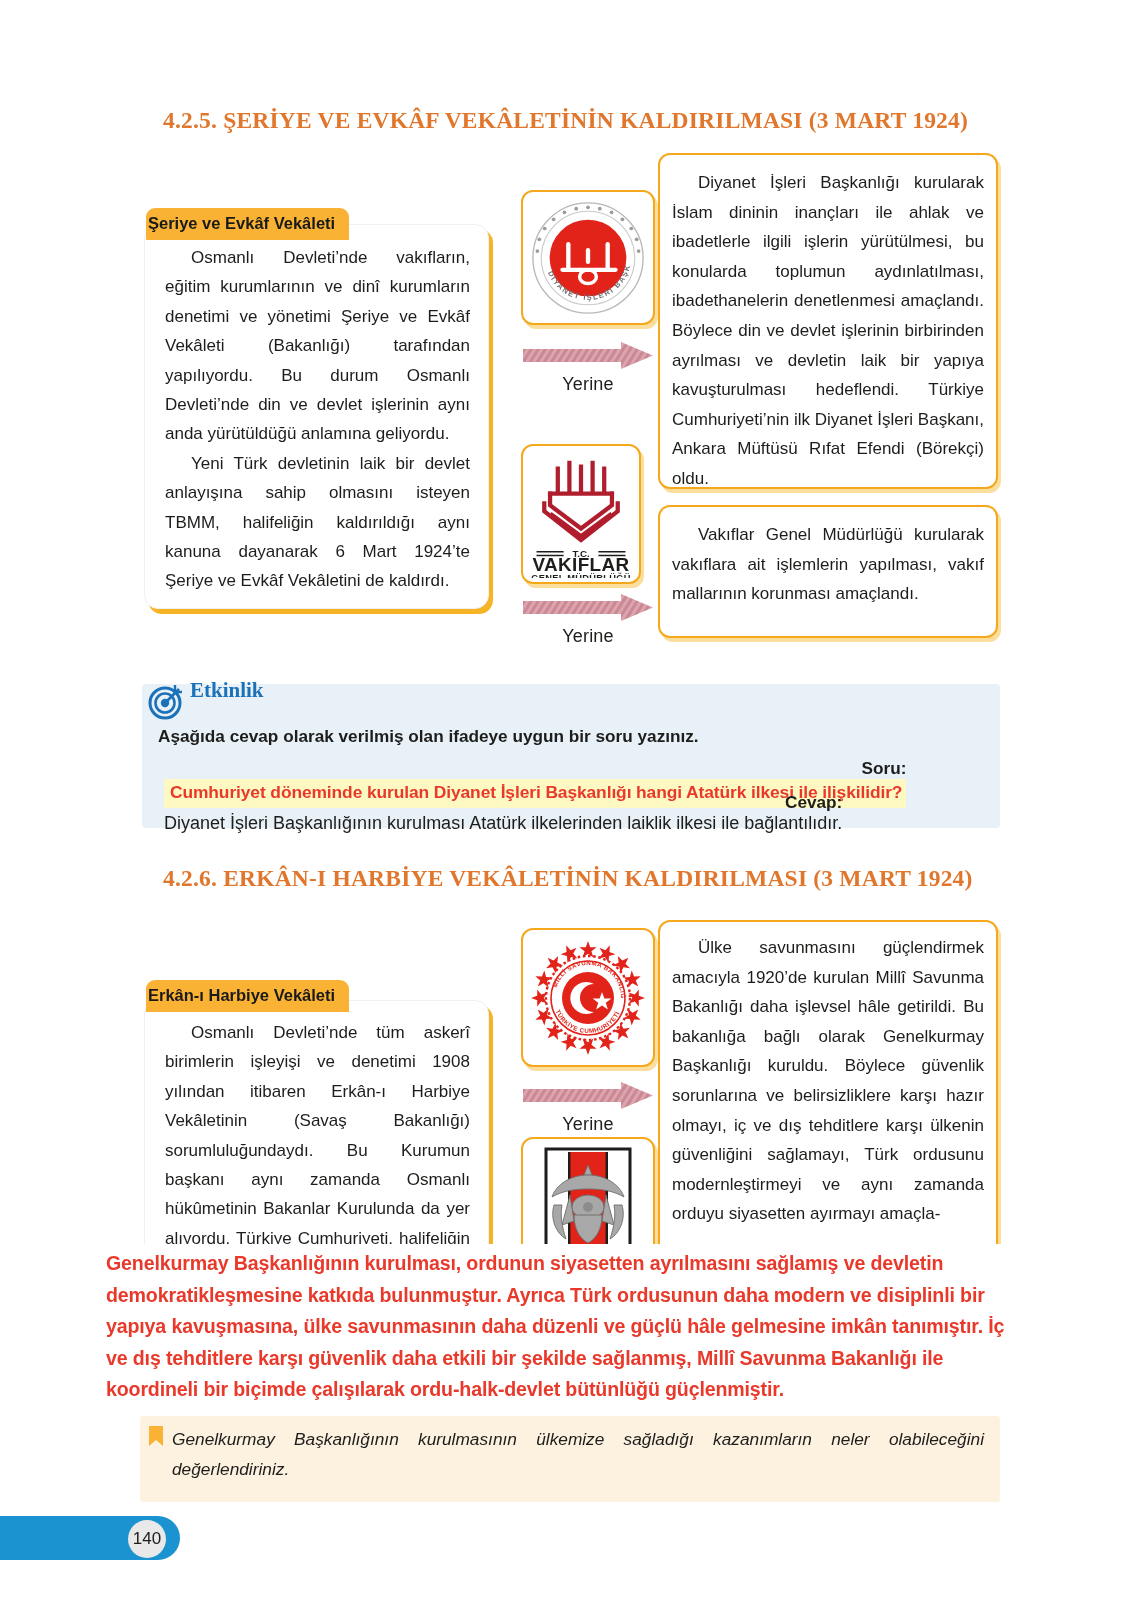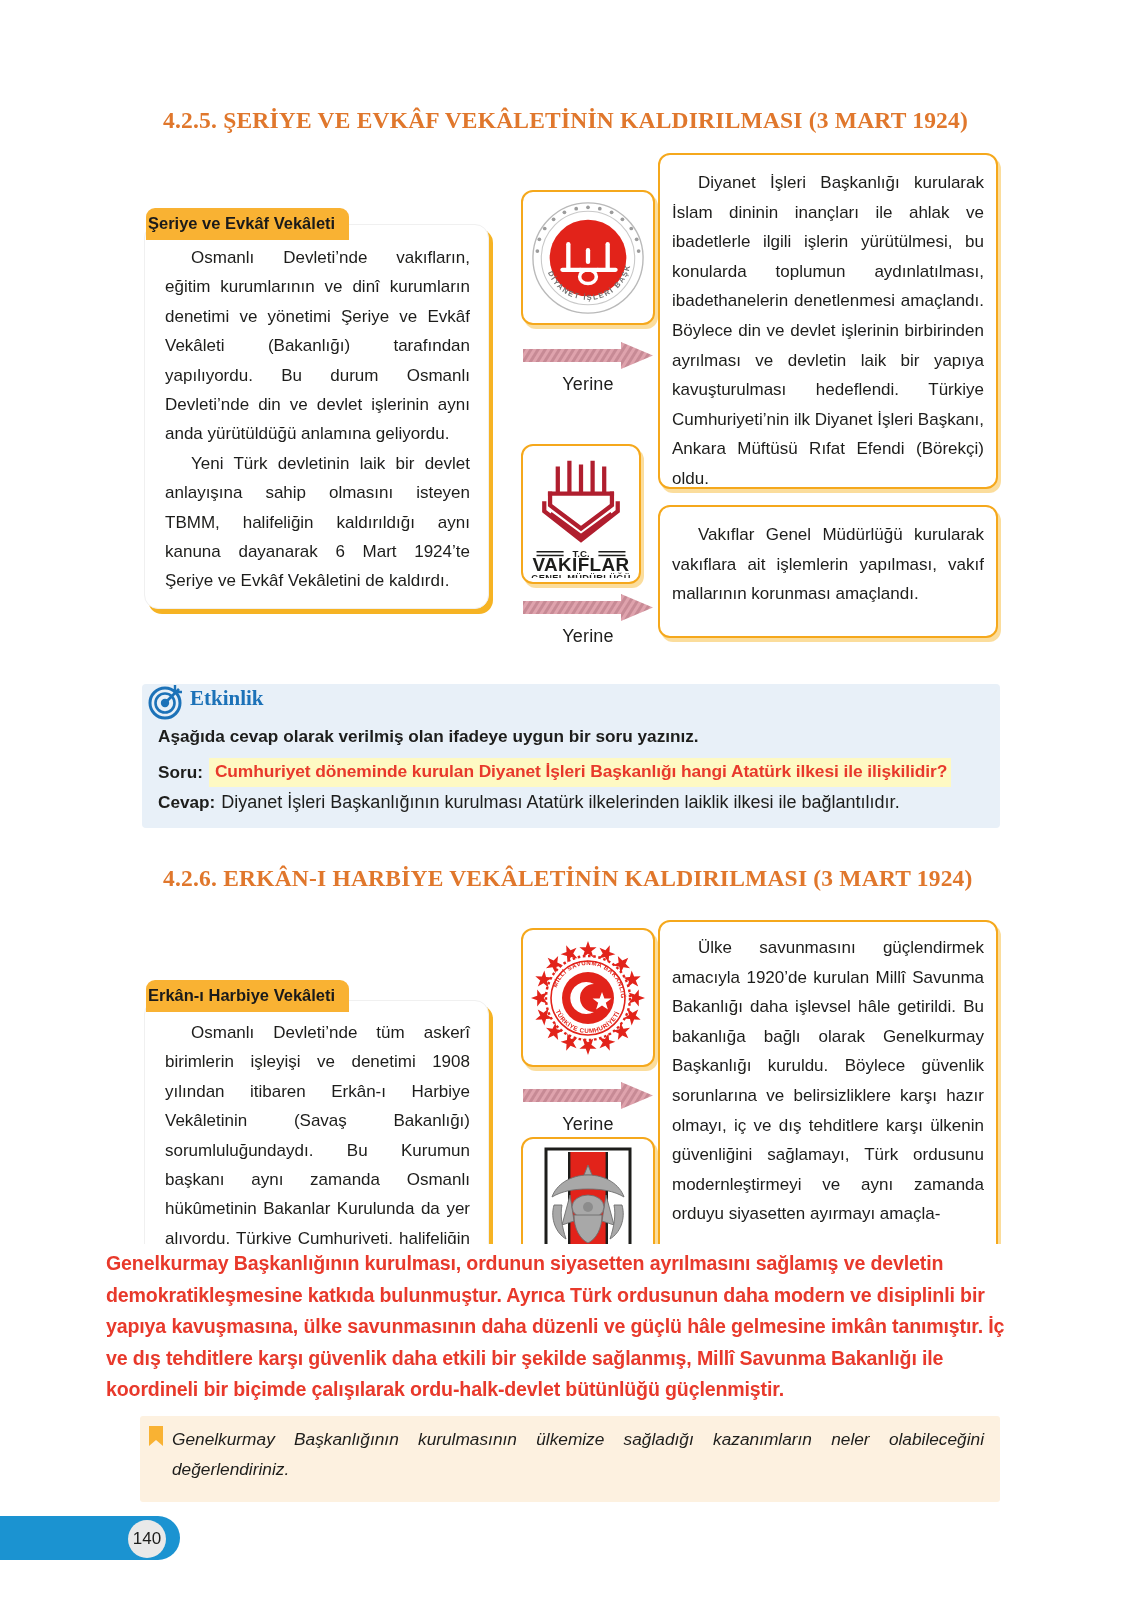--- a/index.html
+++ b/index.html
@@ -83,41 +83,42 @@
 
   
   .etk {
     position: absolute;
     background: #e8f0f8;
     border-radius: 4px;
   }
   .etk-head {
     position: absolute;
     display: flex;
-    align-items: center;
+    align-items: flex-start;
     gap: 4px;
   }
   .etk-title {
     font-family: "Liberation Serif", serif;
     color: #1c72b8;
     font-size: 21px;
     font-weight: bold;
     line-height: 1;
     padding-bottom: 3px;
   }
   .etk-line1 {
     position: absolute;
     font-size: 17.2px;
     font-weight: bold;
     color: #1d1d1b;
   }
   .etk-row {
     position: absolute;
     display: flex;
-    align-items: center;
+    align-items: flex-end;
+    flex-direction: column;
   }
   .etk-key {
     font-size: 17.2px;
     font-weight: bold;
     color: #1d1d1b;
     white-space: nowrap;
     flex: 0 0 auto;
   }
   .etk-soru-val {
     background: #fef9c3;

